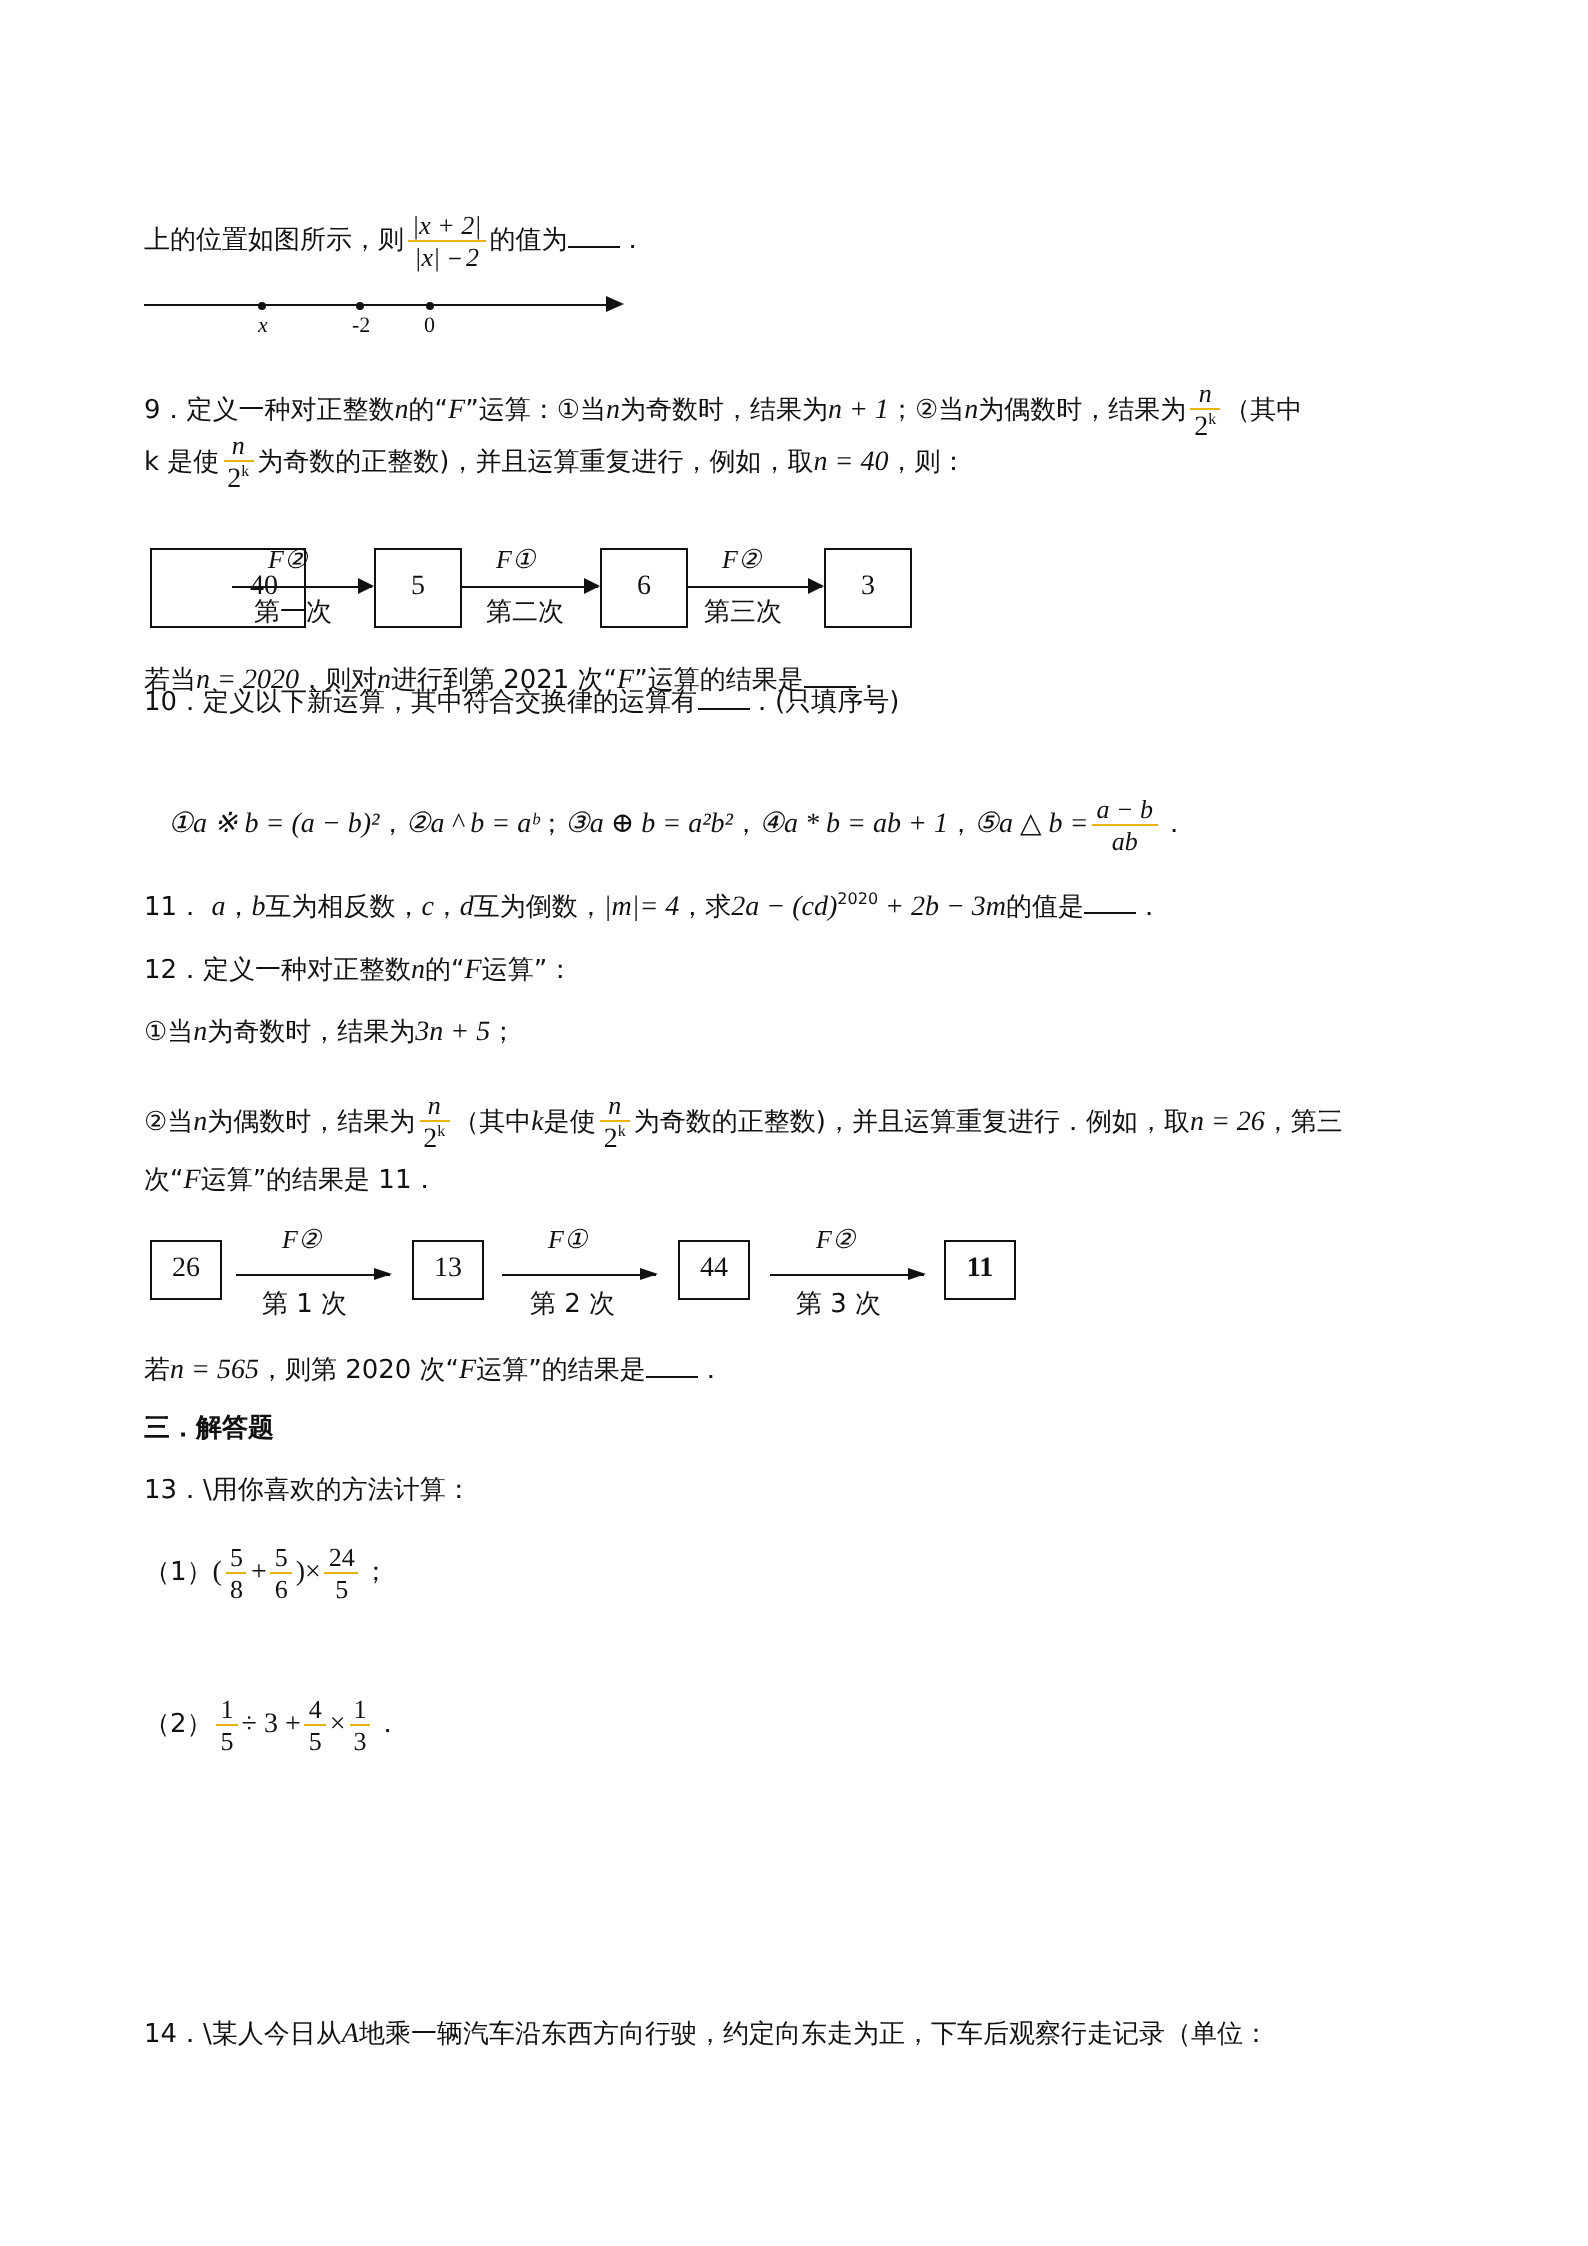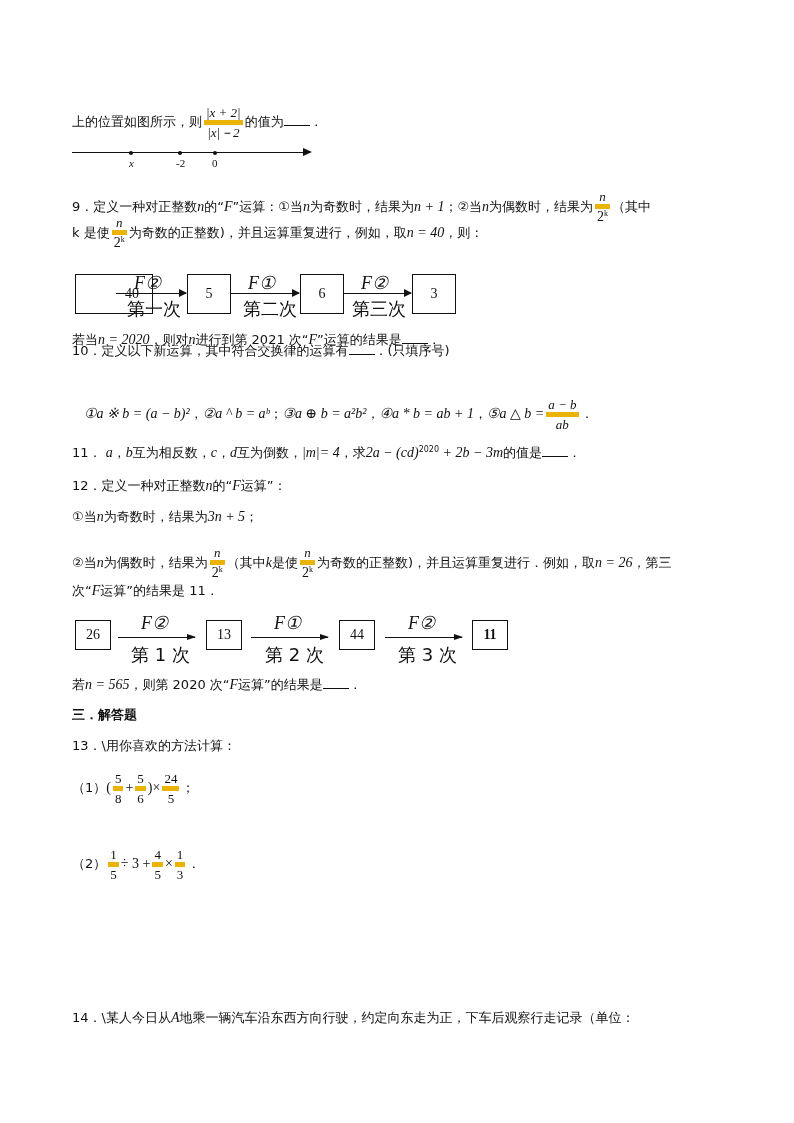--- a/index.html
+++ b/index.html
@@ -4,29 +4,29 @@
 <style>
   html, body { margin: 0; padding: 0; background: #ffffff; }
   body { width: 794px; height: 1123px; position: relative; overflow: hidden;
          font-family: "DejaVu Sans", "Liberation Sans", sans-serif; color: #111; font-size: 13px; }
   .line { position: absolute; left: 72px; white-space: nowrap; font-size: 13px; line-height: 18px; }
   .m { font-family: "Liberation Serif", "DejaVu Serif", serif; font-style: italic; font-size: 14px; }
   .n { font-family: "Liberation Serif", "DejaVu Serif", serif; font-size: 14px; }
   .blank { display: inline-block; width: 26px; border-bottom: 1px solid #111; height: 12px; vertical-align: baseline; }
   .frac { display: inline-block; vertical-align: middle; text-align: center; margin: 0 2px; line-height: 1; }
   .frac > span { display: block; font-family: "Liberation Serif", "DejaVu Serif", serif; font-size: 13px; padding: 0 2px; }
-  .frac > span.top { border-bottom: 5px solid #eab308; padding-bottom: 1px; }
+  .frac > span.top { border-bottom: 1px solid #eab308; padding-bottom: 1px; }
   .frac > span.bot { padding-top: 1px; }
   .sup { font-size: 8px; vertical-align: super; }
   .box { position: absolute; border: 1px solid #111; background: #fff; display: flex; align-items: center; justify-content: center;
          font-family: "Liberation Serif", "DejaVu Serif", serif; font-size: 14px; }
   .arrow { position: absolute; height: 1px; background: #111; }
   .arrow::after { content: ""; position: absolute; right: -1px; top: -4px; border-left: 8px solid #111; border-top: 4px solid transparent; border-bottom: 4px solid transparent; }
   .arrow.thin::after { border-left-width: 9px; top: -3px; border-top-width: 3px; border-bottom-width: 3px; }
-  .alabel { position: absolute; font-size: 18px; text-align: center; white-space: nowrap; }
+  .alabel { position: absolute; font-size: 13px; text-align: center; white-space: nowrap; }
   .bold { font-weight: bold; }
   .numline { position: absolute; left: 72px; top: 152px; width: 236px; height: 1px; background: #111; }
   .numline::after { content: ""; position: absolute; right: -4px; top: -4px; border-left: 9px solid #111; border-top: 4px solid transparent; border-bottom: 4px solid transparent; }
   .dot { position: absolute; width: 4px; height: 4px; border-radius: 50%; background: #111; top: 151px; }
   .tick { position: absolute; top: 157px; font-family: "Liberation Serif", "DejaVu Serif", serif; font-size: 11px; }
 </style>
 </head>
 <body>
 
 <div class="line" style="top:106px;">

